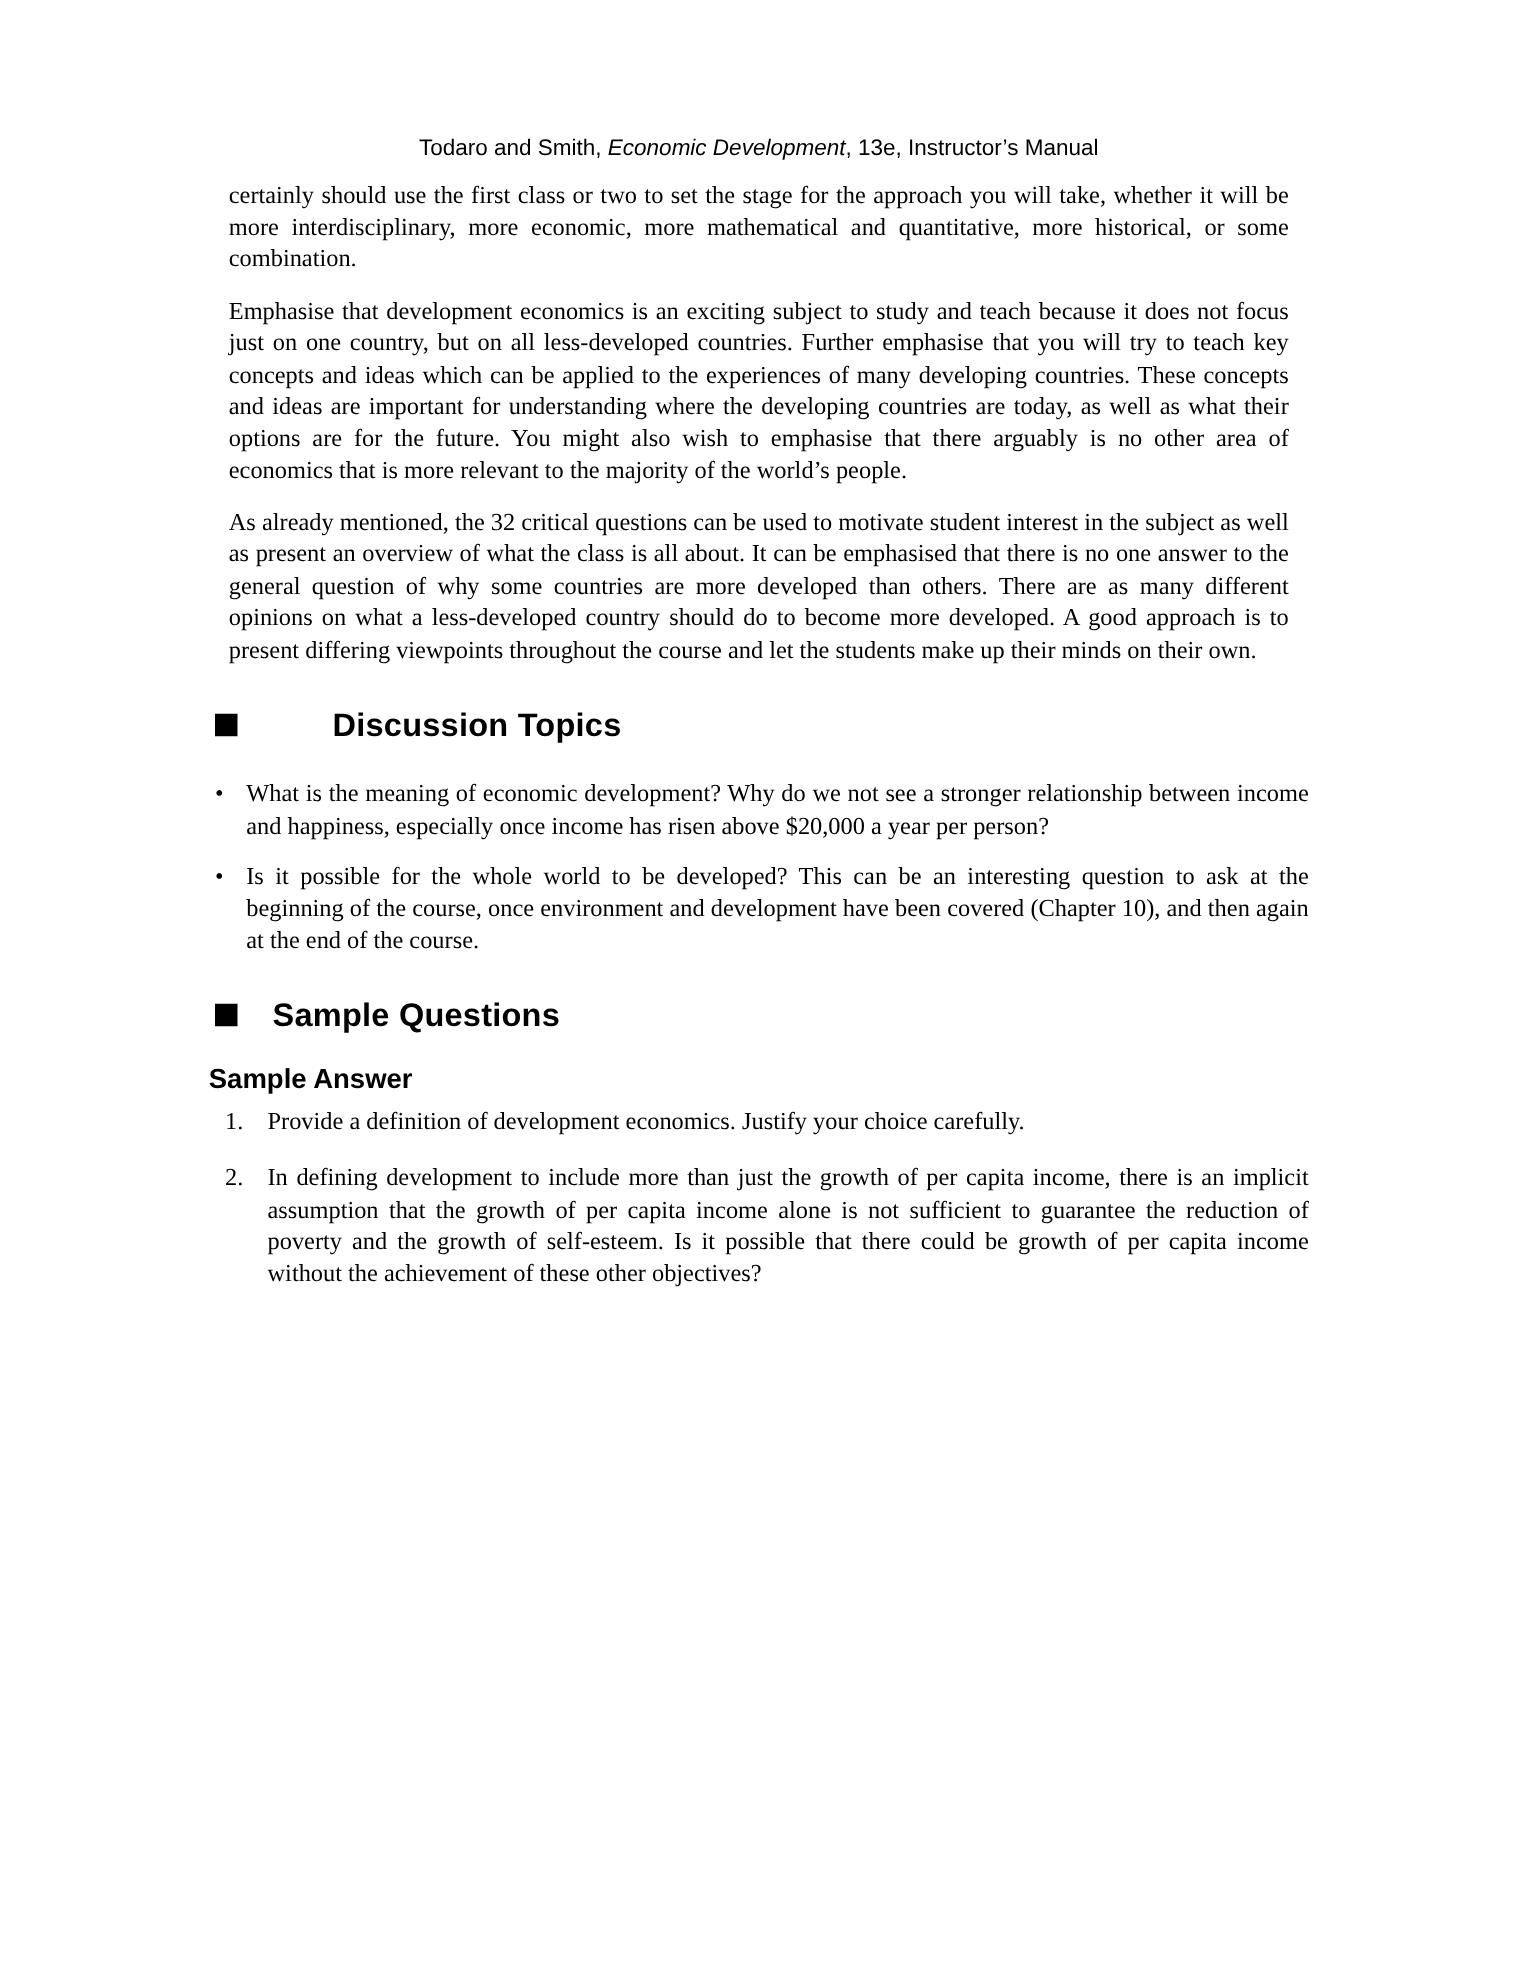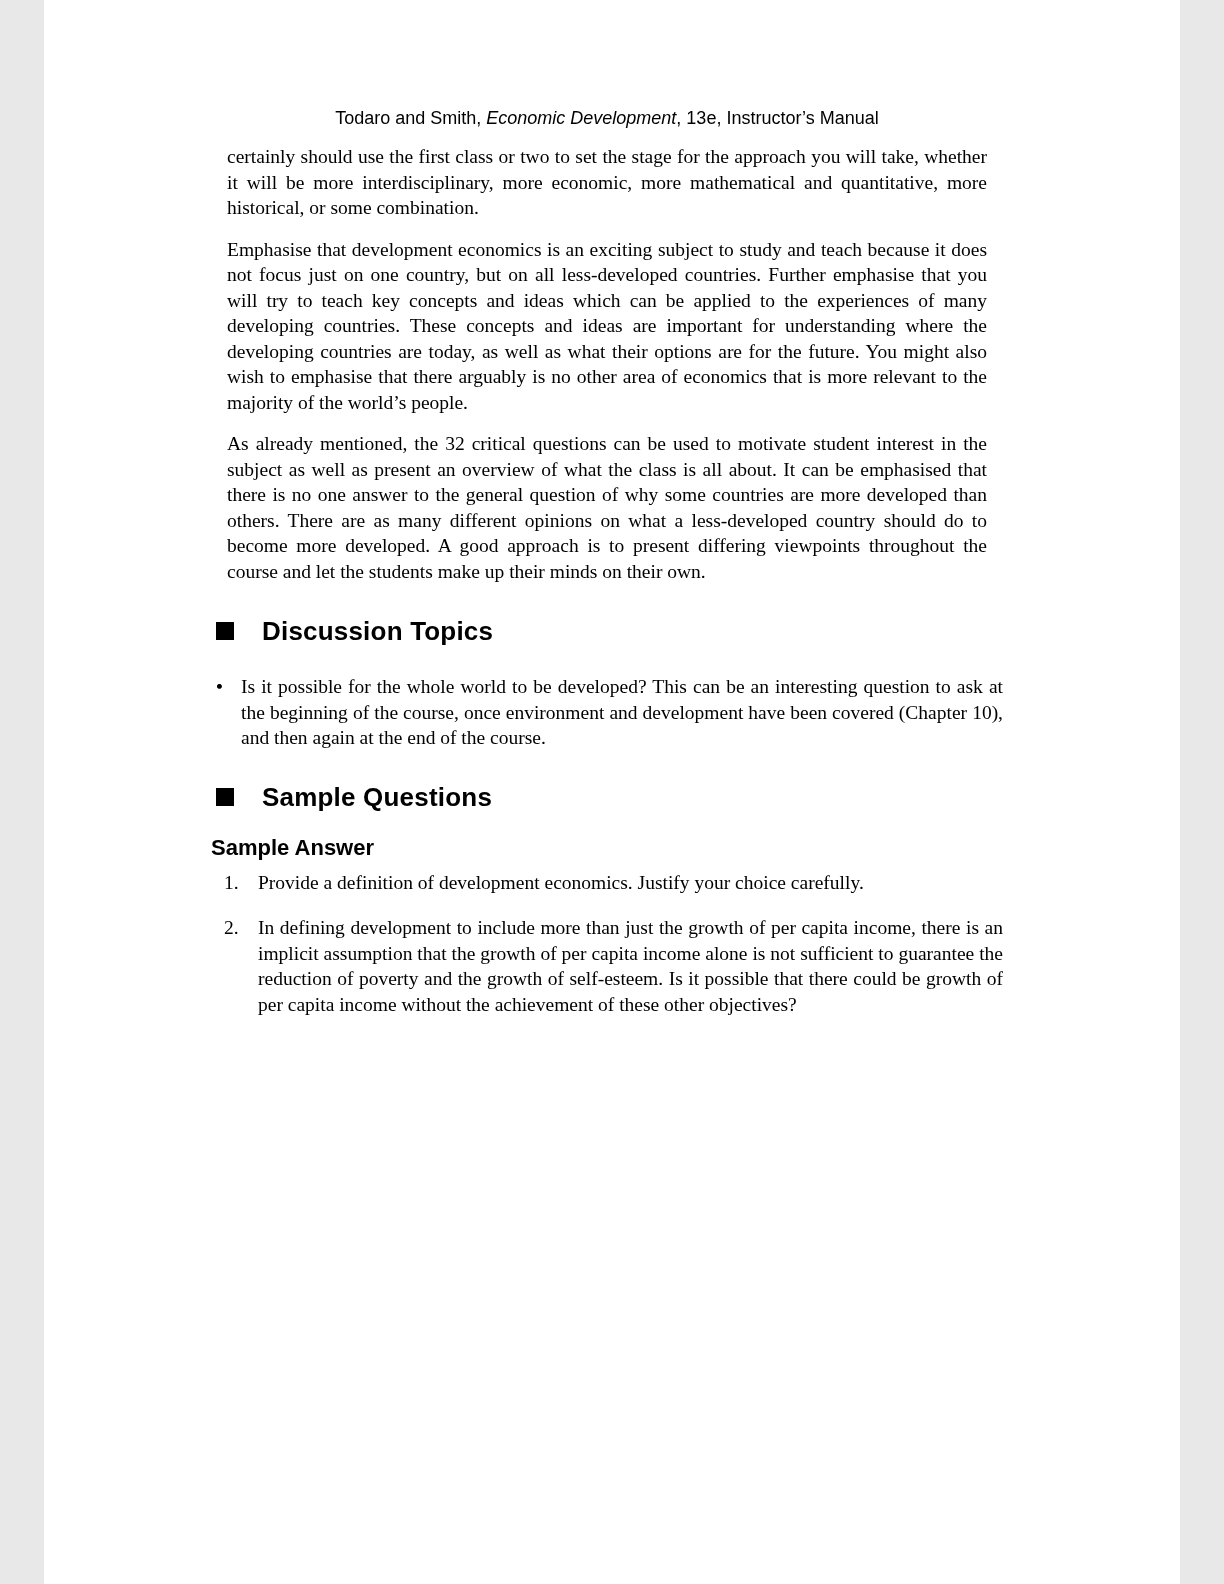--- a/index.html
+++ b/index.html
@@ -1,18 +1,18 @@
 <!DOCTYPE html>
 <html><head>
 <meta charset="utf-8">
 <style>
   html, body { margin: 0; padding: 0; background: #e8e8e8; }
   .page {
     position: relative;
-    width: 1136px;
+    width: 1224px;
     height: 1584px;
     margin: 0 auto;
     background: #ffffff;
     color: #000000;
     box-sizing: border-box;
     padding: 108px 177px 0 167px;
     font-family: "Liberation Serif", "DejaVu Serif", serif;
     font-size: 19.5px;
     line-height: 25.5px;
     overflow: hidden;
@@ -37,21 +37,21 @@
     display: flex;
     align-items: center;
     margin: 0;
     padding-left: 5px;
     font-family: "Liberation Sans", "DejaVu Sans", sans-serif;
     font-size: 26px;
     line-height: 30px;
     font-weight: bold;
     letter-spacing: 0.2px;
   }
-  .h-discussion { margin-top: 32px; }
+  .h-discussion { margin-top: 32px; gap: 48px; }
   .h-sample { margin-top: 31px; text-align: right; }
   .square-bullet {
     width: 18px;
     height: 18px;
     background: #000;
     margin-right: 28px;
     flex: 0 0 auto;
   }
   .sub-heading {
     margin: 23px 0 0 0;
@@ -115,20 +115,21 @@
 
   <div class="section-heading h-discussion">
     <span class="square-bullet"></span>
     <span>Discussion Topics</span>
   </div>
 
 
   <ul class="bullet-list">
     <li class="bullet-item bullet-1">
       <span class="dot">•</span>
+      <span>What is the meaning of economic development? Why do we not see a stronger relationship between income and happiness, especially once income has risen above $20,000 a year per person?</span>
     </li>
     <li class="bullet-item bullet-2">
       <span class="dot">•</span>
       <span>Is it possible for the whole world to be developed? This can be an interesting question to ask at the beginning of the course, once environment and development have been covered (Chapter 10), and then again at the end of the course.</span>
     </li>
   </ul>
 
   <div class="section-heading h-sample">
     <span class="square-bullet"></span>
     <span>Sample Questions</span>

